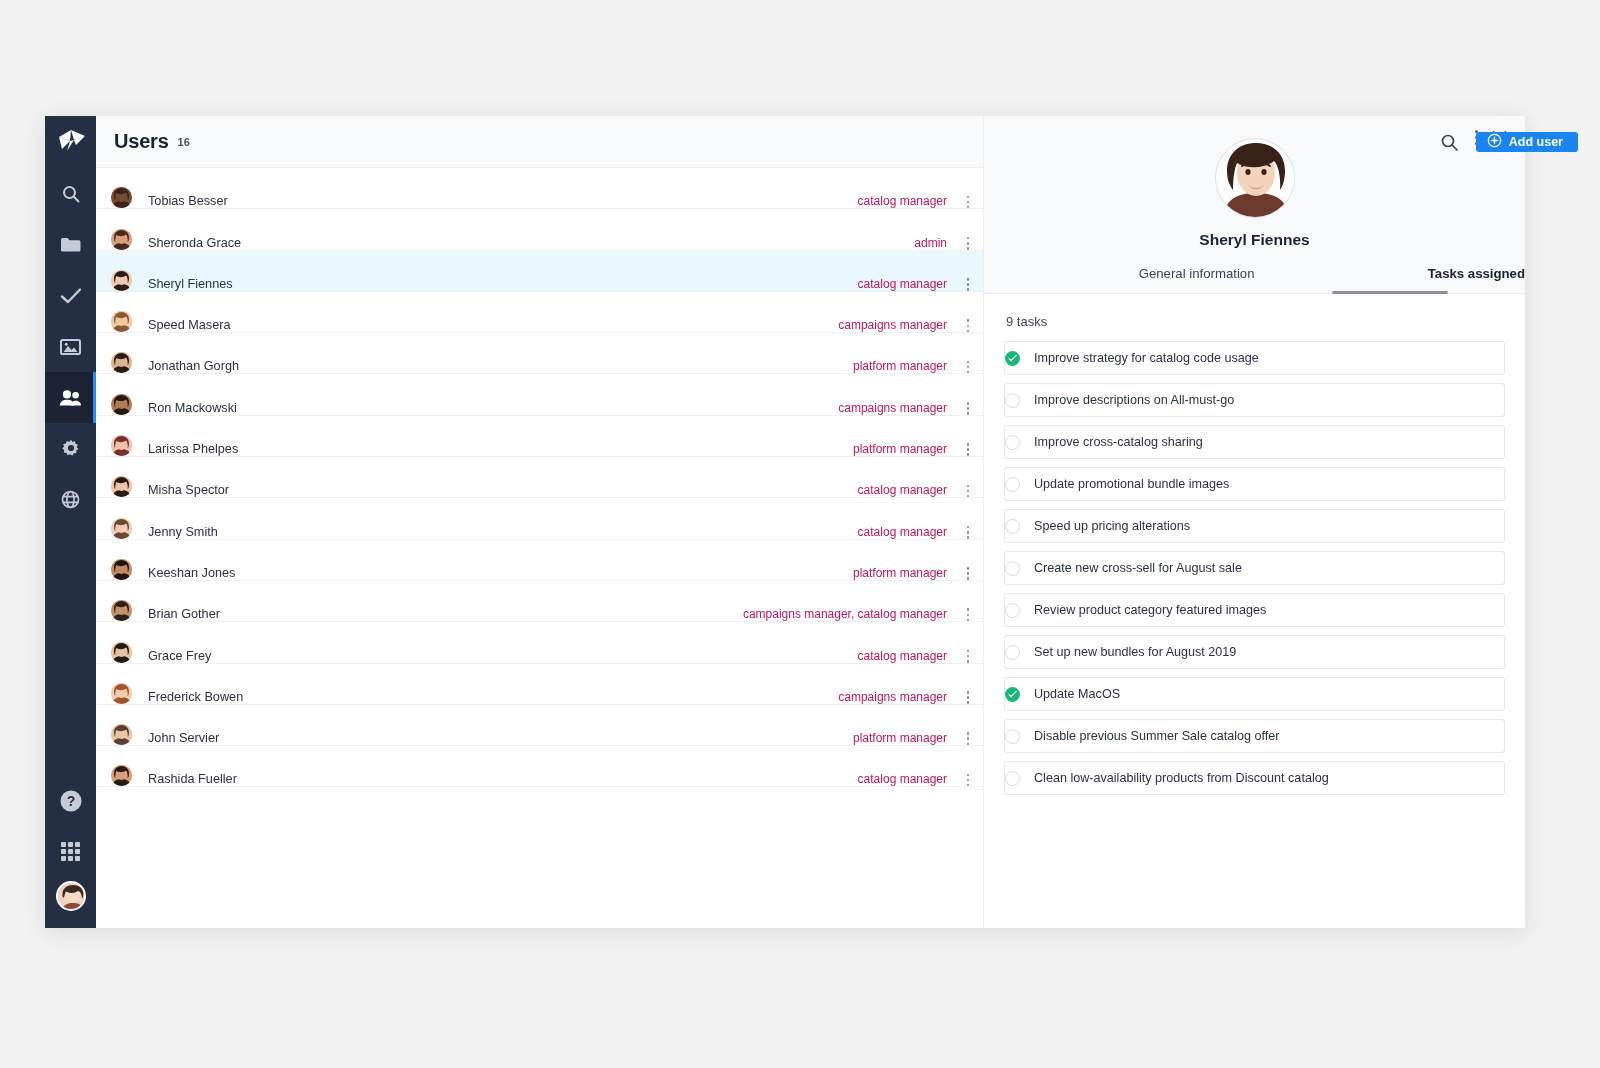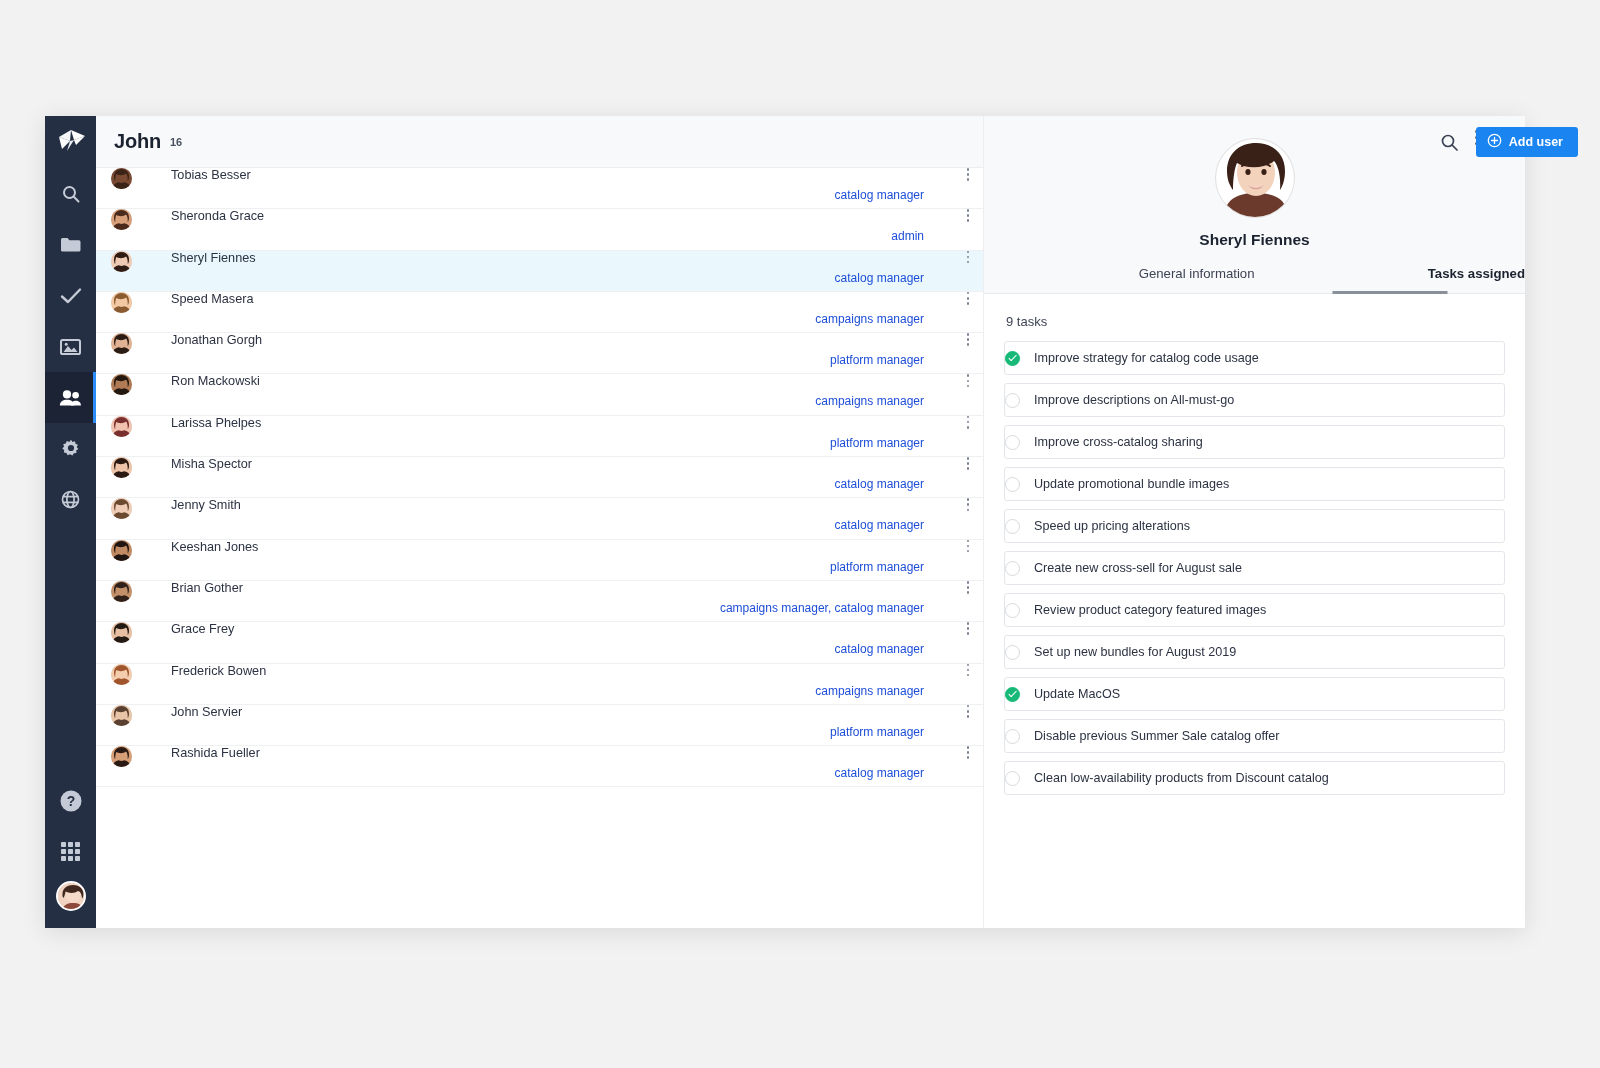--- a/index.html
+++ b/index.html
@@ -91,50 +91,49 @@
     width: 1480px; height: 52px;
     display: flex; align-items: center; justify-content: flex-end;
     padding-right: 22px; gap: 18px;
     pointer-events: none;
   }
   #topbar-right > * { pointer-events: auto; }
   #search-btn { cursor: pointer; display:flex; }
   #add-user-btn {
     background: #1a84f0; color: #fff;
     border: none; border-radius: 3px;
-    height: 30px; padding: 0 15px 0 11px;
+    height: 20px; padding: 0 15px 0 11px;
     display: flex; align-items: center; gap: 7px;
     font-size: 12.5px; font-weight: bold;
     font-family: "Liberation Sans", sans-serif;
     cursor: pointer;
   }
 
   #user-list { flex: 1 1 auto; overflow: hidden; }
   .user-row {
     height: 41.3px;
-    display: flex; align-items: flex-start;
+    display: flex; align-items: flex-end;
     padding: 0 0 0 15px;
     border-bottom: 1px solid #eef0f2;
     cursor: pointer;
-    gap: 23px;
   }
   .user-row.selected { background: #eaf7fd; }
   .avatar-sm {
     width: 21px; height: 21px; border-radius: 50%;
     flex: 0 0 21px; overflow: hidden;
     background: #c9cdd4;
   }
   .avatar-sm svg { display:block; }
   .user-name {
     margin-left: 16px;
     font-size: 12.7px; color: #2b3242;
   }
   .user-role {
     margin-left: auto;
-    font-size: 12px; color: #1d4ed8;
+    font-size: 12px; color: #be185d;
     white-space: nowrap;
     margin-top: 20px;
   }
   .kebab {
     width: 30px; flex: 0 0 30px;
     display: flex; flex-direction: column; align-items: center; gap: 2.5px;
     margin-left: 6px; cursor: pointer;
   }
   .kebab i { width: 2.6px; height: 2.6px; border-radius: 50%; background: #7d8594; display:block; }
 
@@ -350,21 +349,21 @@
           <path d="M4.5 11c0-6 5-9 10.5-9S25.5 5 25.5 11c0 3-1.5 4.5-1.5 4.5S24 9 20 8c-3 2.5-9 2.5-12.5.5 0 0-.5 4-2 6.5C4 13 4.5 12.5 4.5 11z" fill="#41281f"></path>
         </svg>
       </span>
     </div>
   </nav>
 
   <div id="main">
 
     <section id="list-col">
       <header id="topbar">
-        <span id="page-title">John</span>
+        <span id="page-title">Users</span>
         <span id="page-count">16</span>
       </header>
       <div id="user-list">
           <div class="user-row">
             <span class="avatar-sm">
               <svg width="21" height="21" viewBox="0 0 21 21">
     <rect width="21" height="21" fill="#7a4a32"></rect>
     <path d="M2 21c0-5 3-7 8.5-7S19 16 19 21z" fill="#3b2318"></path>
     <ellipse cx="10.5" cy="9" rx="5.2" ry="6" fill="#7a4a32"></ellipse>
     <path d="M3 8.5C3 3.8 6.4 1 10.5 1S18 3.8 18 8.5c0 2.4-.7 4-1.3 4.8.3-3.8-.6-6.8-1.7-7.8-2.4 2.1-7.3 2.1-9.7.5-.6 1-1.1 3.7-1.1 7.3-.7-1-1.2-2.6-1.2-4.8z" fill="#3b2318"></path>

